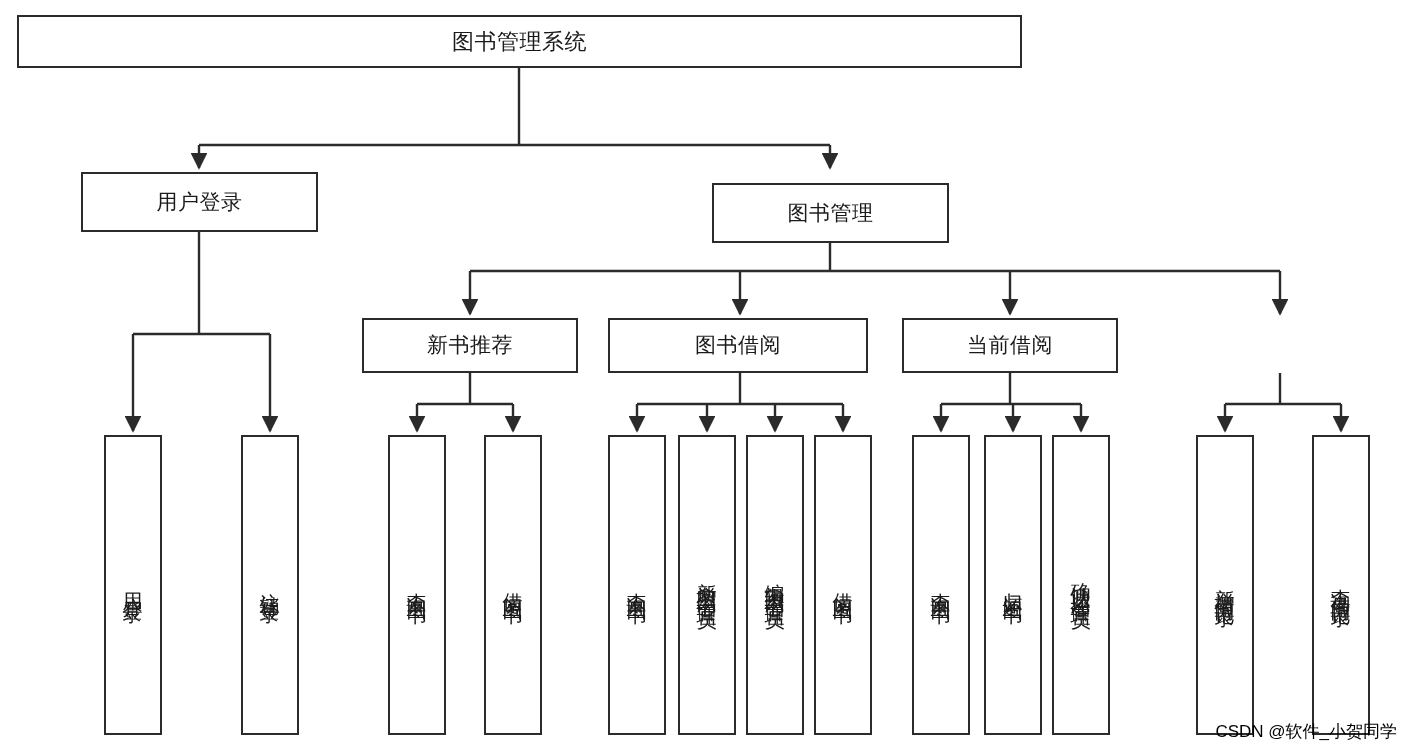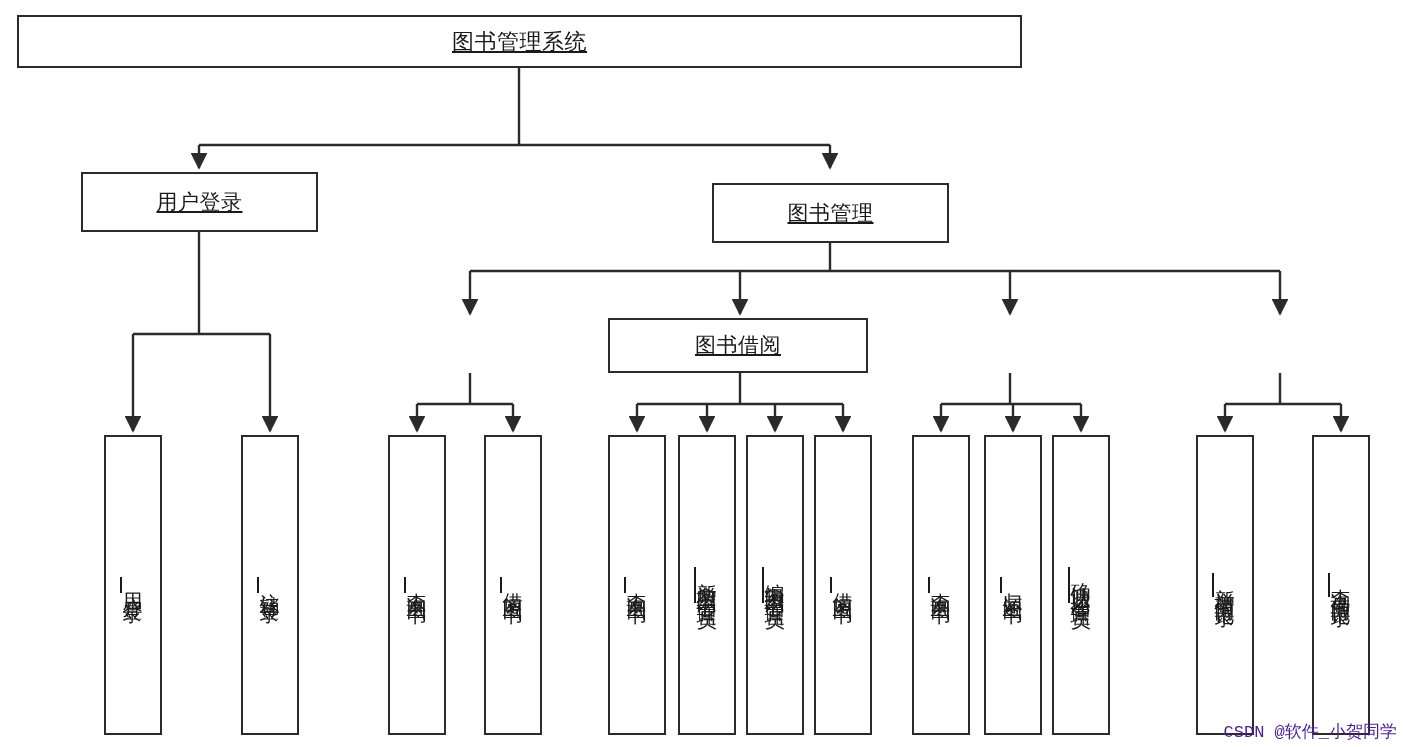--- a/index.html
+++ b/index.html
@@ -35,21 +35,20 @@
     display: flex;
     align-items: center;
     justify-content: center;
     overflow: hidden;
   }
   .node .label {
     color: #1a1a1a;
     line-height: 1.18;
     white-space: pre;
     text-align: center;
-    text-decoration: underline;
   }
   .node.horiz .label {
     font-size: 21px;
     letter-spacing: 0.5px;
   }
   .node.vert {
     align-items: center;
     justify-content: center;
   }
   .node.vert .label {
@@ -60,23 +59,23 @@
     line-height: 1;
   }
   .node.root .label {
     font-size: 22px;
   }
   .watermark {
     position: absolute;
     right: 8px;
     bottom: 4px;
     font-size: 17px;
-    color: #4c1d95;
+    color: #000000;
     white-space: nowrap;
-    font-family: Liberation Mono, monospace;
+    font-family: Liberation Sans, sans-serif;
   }
 </style>
 </head>
 <body>
 
 <div id="diagram-root">
 
   <svg class="wires" viewBox="0 0 1405 747" xmlns="http://www.w3.org/2000/svg">
     <defs>
       <marker id="arrow" viewBox="0 0 10 10" refX="9" refY="5" markerWidth="7" markerHeight="7" orient="auto-start-reverse">
@@ -131,22 +130,28 @@
     <span class="label">图书管理系统</span>
   </div>
 
   <div class="node horiz" style="left:81px; top:172px; width:237px; height:60px;">
     <span class="label">用户登录</span>
   </div>
   <div class="node horiz" style="left:712px; top:172px; width:237px; height:60px;margin-top:11px;">
     <span class="label">图书管理</span>
   </div>
 
+  <div class="node horiz" style="left:362px; top:318px; width:216px; height:55px;">
+    <span class="label">新书推荐</span>
+  </div>
   <div class="node horiz" style="left:608px; top:318px; width:260px; height:55px;">
     <span class="label">图书借阅</span>
+  </div>
+  <div class="node horiz" style="left:902px; top:318px; width:216px; height:55px;">
+    <span class="label">当前借阅</span>
   </div>
 
   <div class="node vert" style="left:104px; top:435px; width:58px; height:300px;">
     <span class="label">用户登录</span>
   </div>
   <div class="node vert" style="left:241px; top:435px; width:58px; height:300px;">
     <span class="label">注销登录</span>
   </div>
   <div class="node vert" style="left:388px; top:435px; width:58px; height:300px;">
     <span class="label">查询图书</span>

